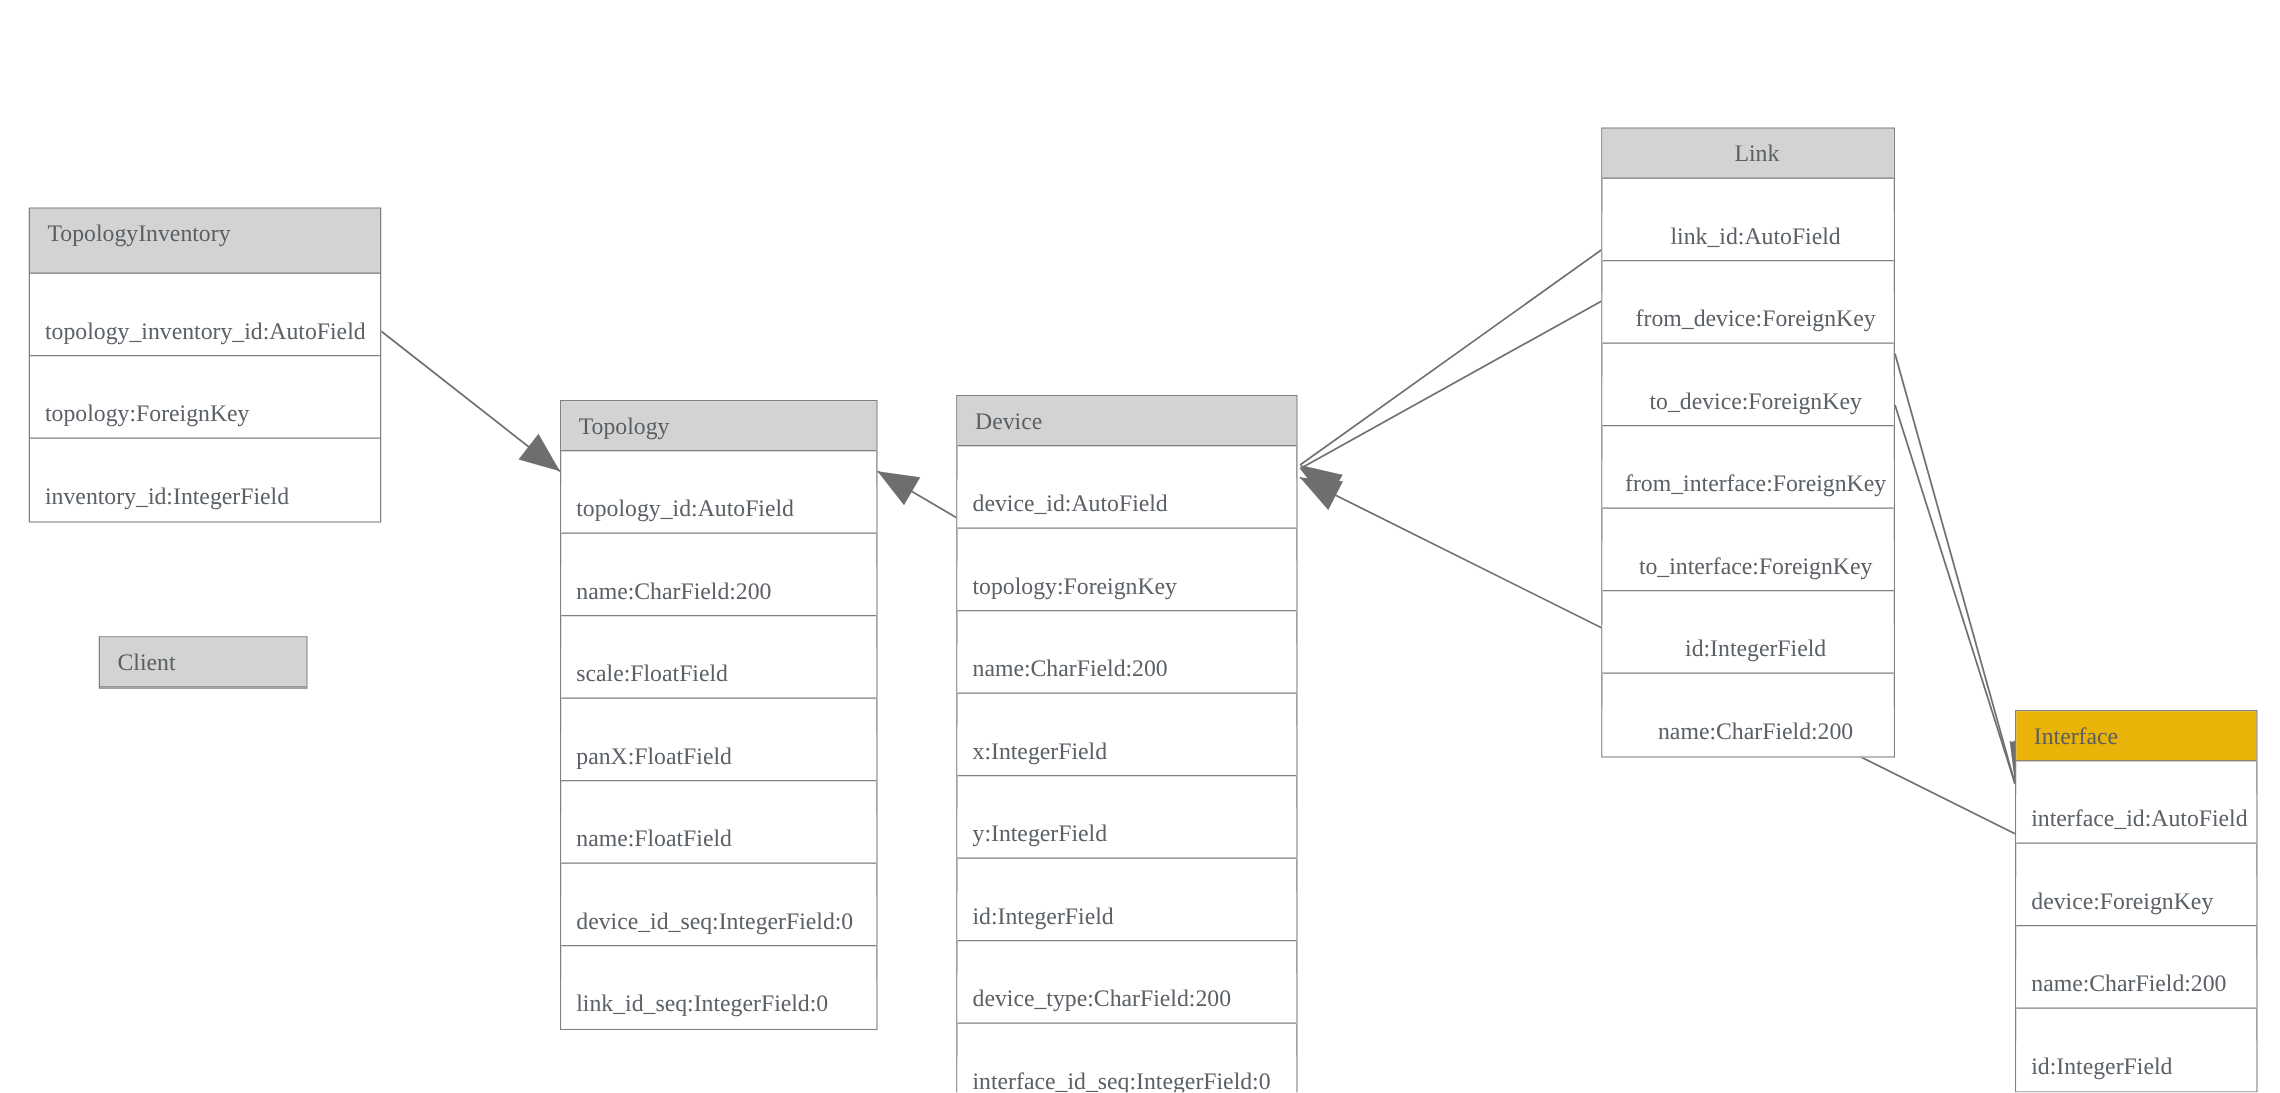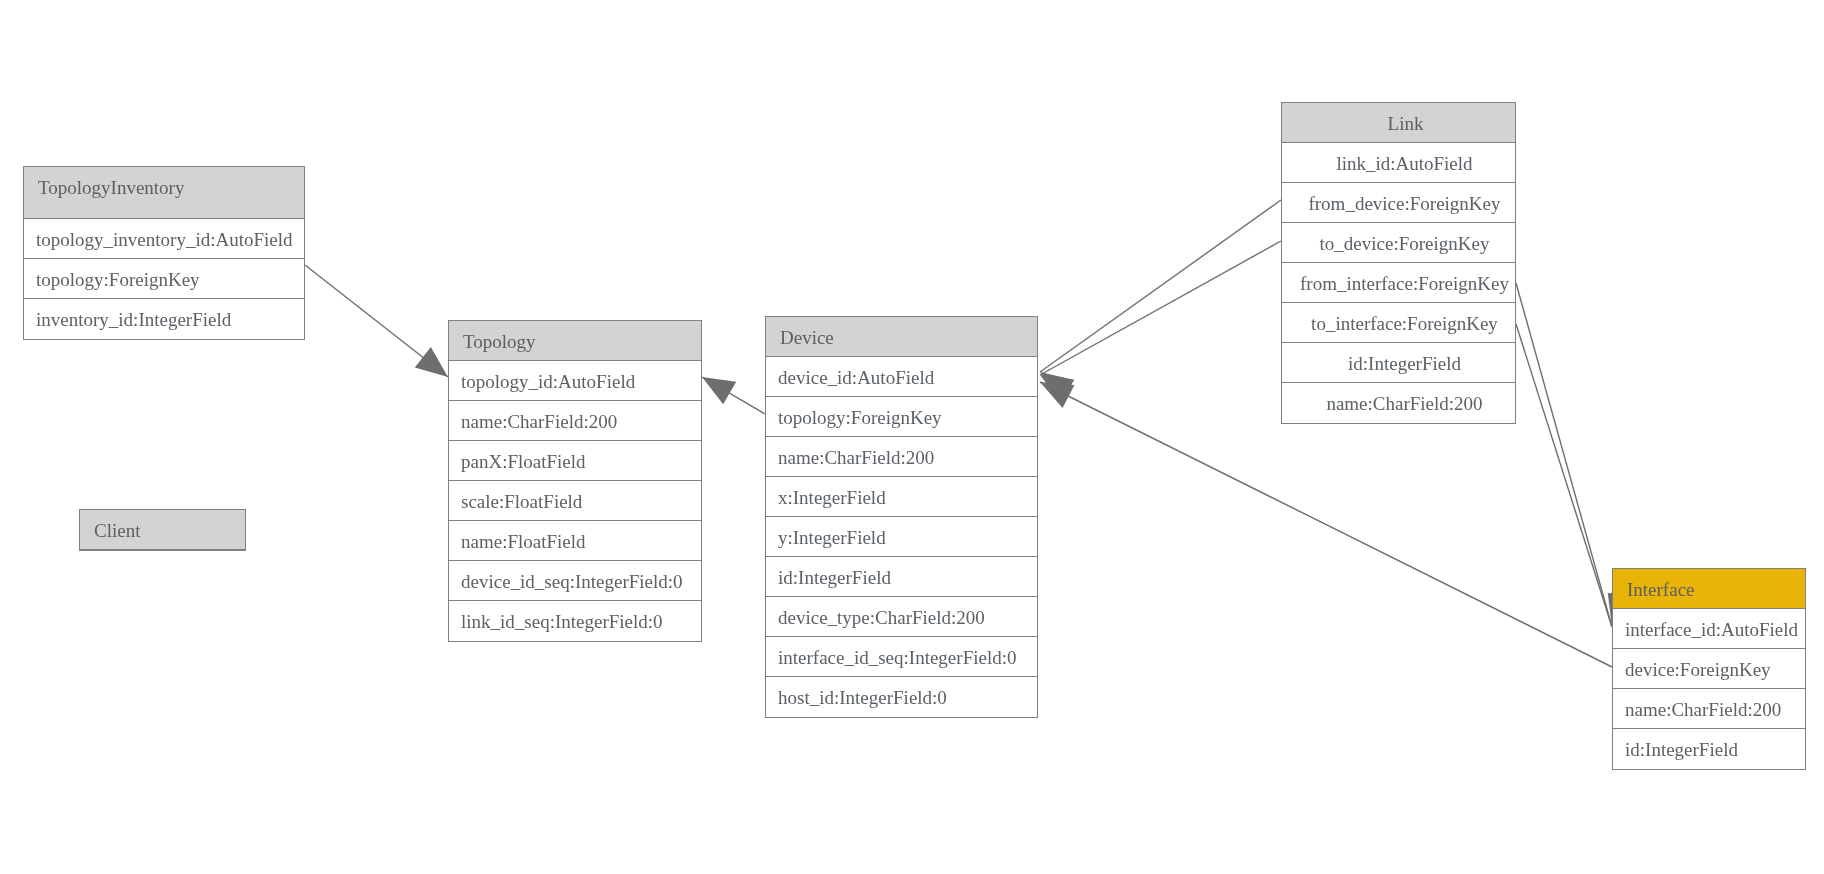--- a/index.html
+++ b/index.html
@@ -45,20 +45,21 @@
   .entity-field {
     box-sizing: border-box;
     background: #ffffff;
     border-bottom: 1px solid #808080;
     color: #5b6166;
     font-size: 19px;
     line-height: 1;
     padding: 11px 0 11px 12px;
     white-space: nowrap;
     overflow: hidden;
+    margin-top: 26px;
   }
   .entity-field.last {
     border-bottom: none;
   }
 </style>
 </head>
 <body>
 
 <div id="canvas">
 
@@ -100,22 +101,22 @@
         <div class="entity-field" style="border-bottom-color: rgb(128, 128, 128); height: 40px; color: rgb(91, 97, 102);">topology:ForeignKey</div>
         <div class="entity-field last" style="border-bottom-color: rgb(128, 128, 128); height: 40px; color: rgb(91, 97, 102);">inventory_id:IntegerField</div>
       </div>
       <div class="entity" style="left: 79px; top: 509px; width: 167px; border-color: rgb(128, 128, 128);">
         <div class="entity-header" style="background: rgb(211, 211, 211); border-bottom-color: rgb(128, 128, 128); height: 40px;">Client</div>
       </div>
       <div class="entity" style="left: 448px; top: 320px; width: 254px; border-color: rgb(128, 128, 128);">
         <div class="entity-header" style="background: rgb(211, 211, 211); border-bottom-color: rgb(128, 128, 128); height: 40px;">Topology</div>
         <div class="entity-field" style="border-bottom-color: rgb(128, 128, 128); height: 40px; color: rgb(91, 97, 102);">topology_id:AutoField</div>
         <div class="entity-field" style="border-bottom-color: rgb(128, 128, 128); height: 40px; color: rgb(91, 97, 102);">name:CharField:200</div>
+        <div class="entity-field" style="border-bottom-color: rgb(128, 128, 128); height: 40px; color: rgb(91, 97, 102);">scale:FloatField</div>
         <div class="entity-field" style="border-bottom-color: rgb(128, 128, 128); height: 40px; color: rgb(91, 97, 102);">panX:FloatField</div>
-        <div class="entity-field" style="border-bottom-color: rgb(128, 128, 128); height: 40px; color: rgb(91, 97, 102);">scale:FloatField</div>
         <div class="entity-field" style="border-bottom-color: rgb(128, 128, 128); height: 40px; color: rgb(91, 97, 102);">name:FloatField</div>
         <div class="entity-field" style="border-bottom-color: rgb(128, 128, 128); height: 40px; color: rgb(91, 97, 102);">device_id_seq:IntegerField:0</div>
         <div class="entity-field last" style="border-bottom-color: rgb(128, 128, 128); height: 40px; color: rgb(91, 97, 102);">link_id_seq:IntegerField:0</div>
       </div>
       <div class="entity" style="left: 765px; top: 316px; width: 273px; border-color: rgb(128, 128, 128);">
         <div class="entity-header" style="background: rgb(211, 211, 211); border-bottom-color: rgb(128, 128, 128); height: 40px;">Device</div>
         <div class="entity-field" style="border-bottom-color: rgb(128, 128, 128); height: 40px; color: rgb(91, 97, 102);">device_id:AutoField</div>
         <div class="entity-field" style="border-bottom-color: rgb(128, 128, 128); height: 40px; color: rgb(91, 97, 102);">topology:ForeignKey</div>
         <div class="entity-field" style="border-bottom-color: rgb(128, 128, 128); height: 40px; color: rgb(91, 97, 102);">name:CharField:200</div>
         <div class="entity-field" style="border-bottom-color: rgb(128, 128, 128); height: 40px; color: rgb(91, 97, 102);">x:IntegerField</div>

